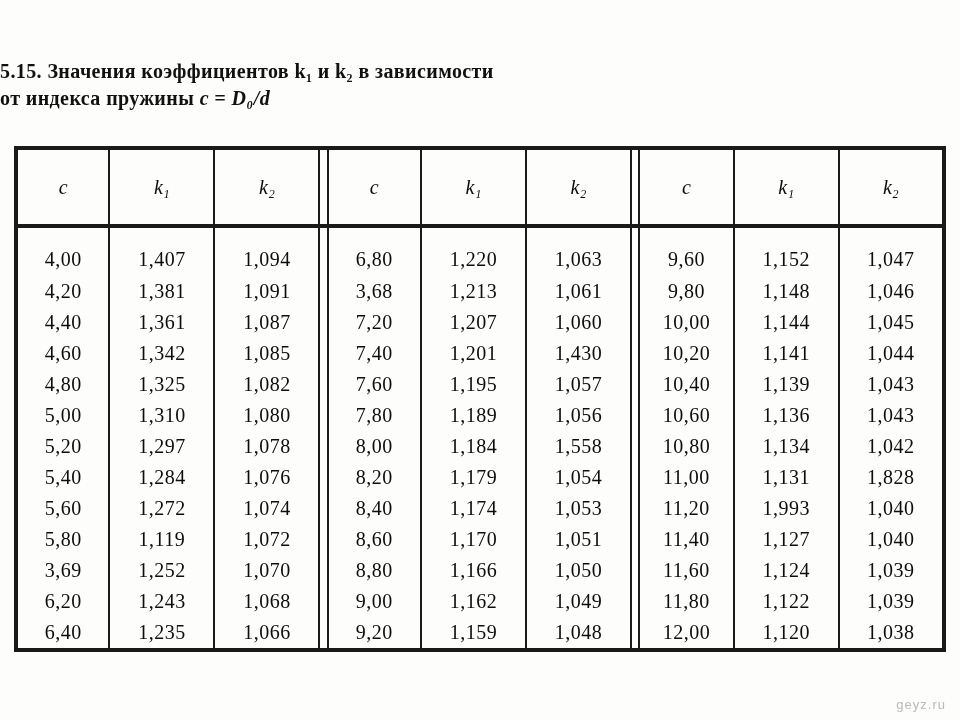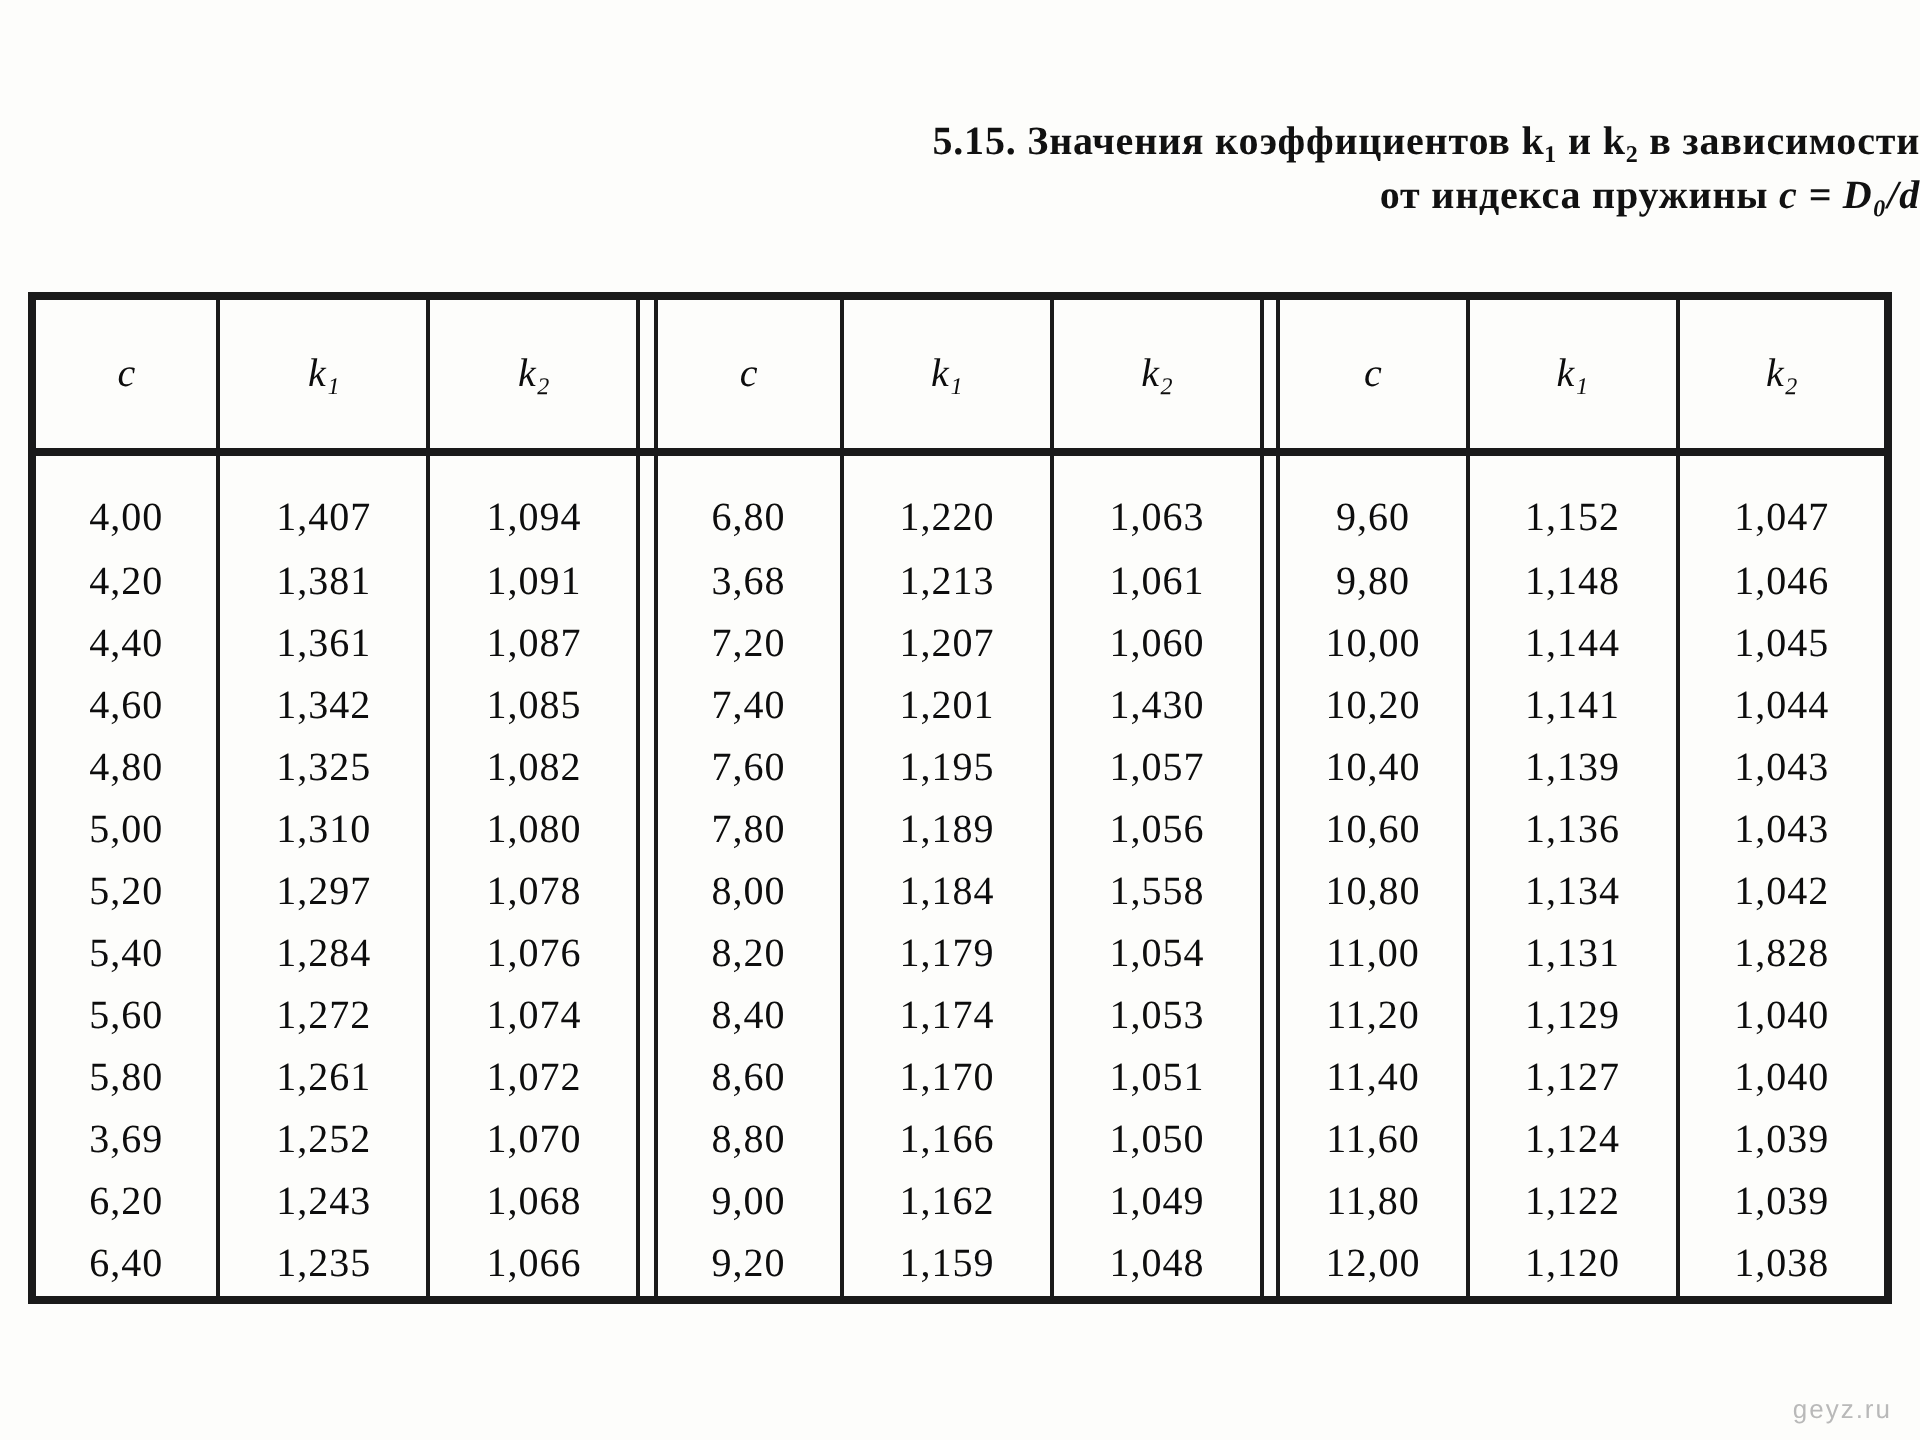--- a/index.html
+++ b/index.html
@@ -22,21 +22,21 @@
     width: 960px;
     height: 720px;
     background: #fdfdfb;
   }
 
   .title-block {
     position: absolute;
     left: 0;
     top: 58px;
     width: 960px;
-    text-align: right;
+    text-align: left;
   }
   .title-line {
     font-family: "Liberation Serif", serif;
     font-weight: bold;
     font-size: 20px;
     letter-spacing: 0.4px;
     color: #111;
     line-height: 27px;
     white-space: nowrap;
   }
@@ -263,26 +263,26 @@
           <tr>
             <td>5,60</td>
             <td class="vsep-thin">1,272</td>
             <td class="vsep-thin">1,074</td>
             <td class="group-gap"></td>
             <td>8,40</td>
             <td class="vsep-thin">1,174</td>
             <td class="vsep-thin">1,053</td>
             <td class="group-gap"></td>
             <td>11,20</td>
-            <td class="vsep-thin">1,129</td>
+            <td class="vsep-thin">1,993</td>
             <td class="vsep-thin">1,040</td>
           </tr>
           <tr>
             <td>5,80</td>
-            <td class="vsep-thin">1,261</td>
+            <td class="vsep-thin">1,119</td>
             <td class="vsep-thin">1,072</td>
             <td class="group-gap"></td>
             <td>8,60</td>
             <td class="vsep-thin">1,170</td>
             <td class="vsep-thin">1,051</td>
             <td class="group-gap"></td>
             <td>11,40</td>
             <td class="vsep-thin">1,127</td>
             <td class="vsep-thin">1,040</td>
           </tr>

